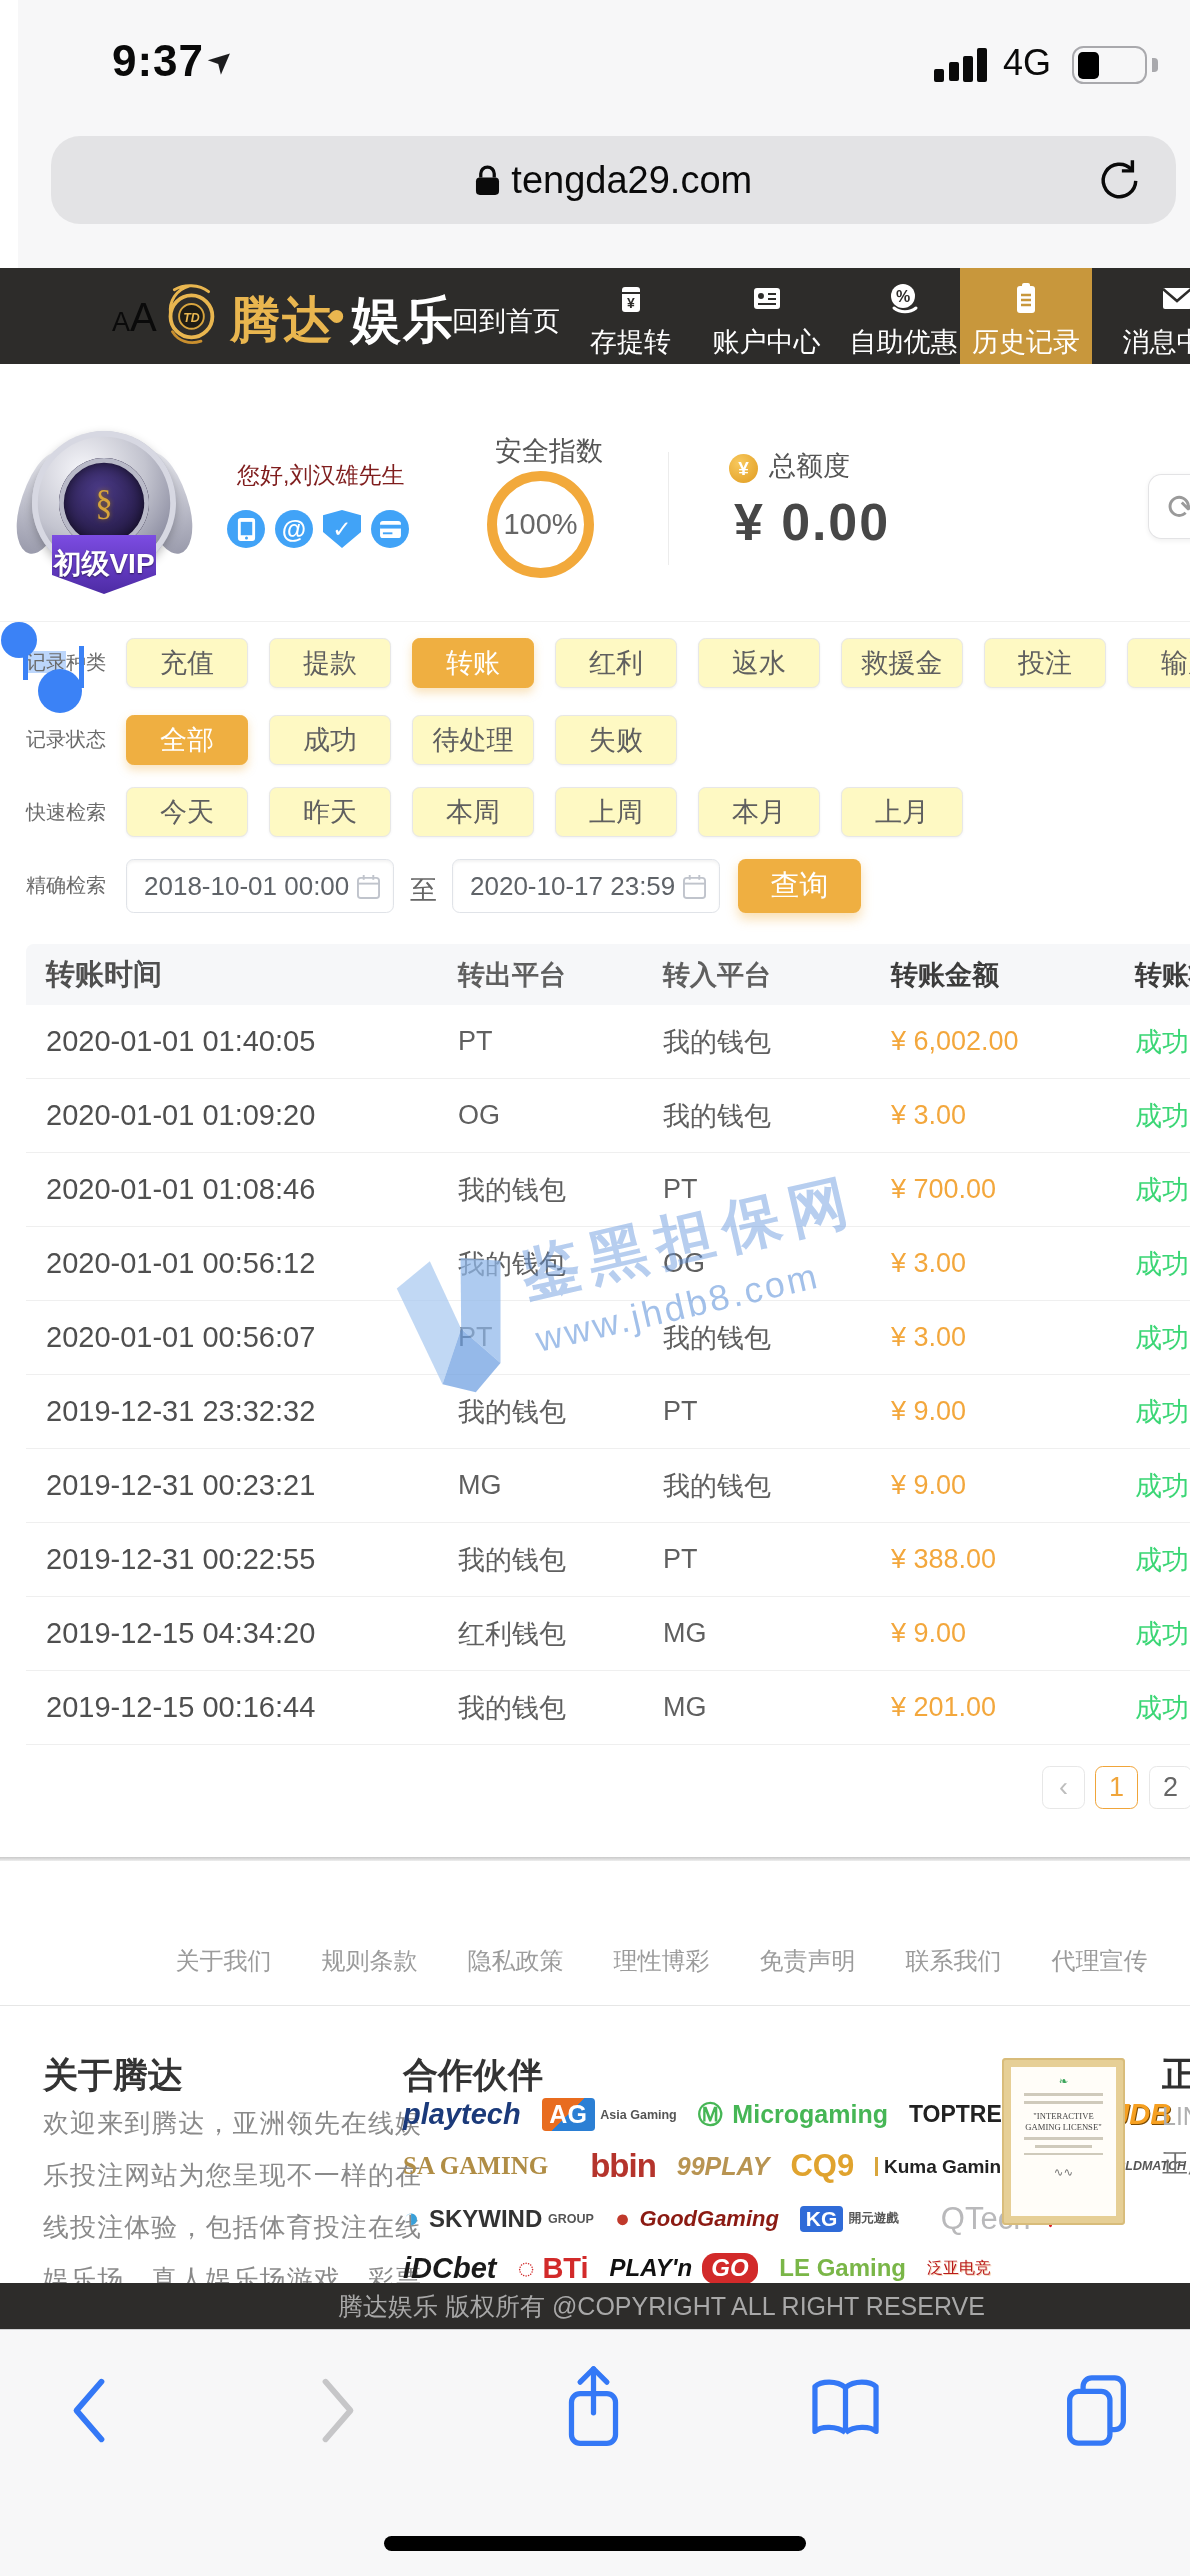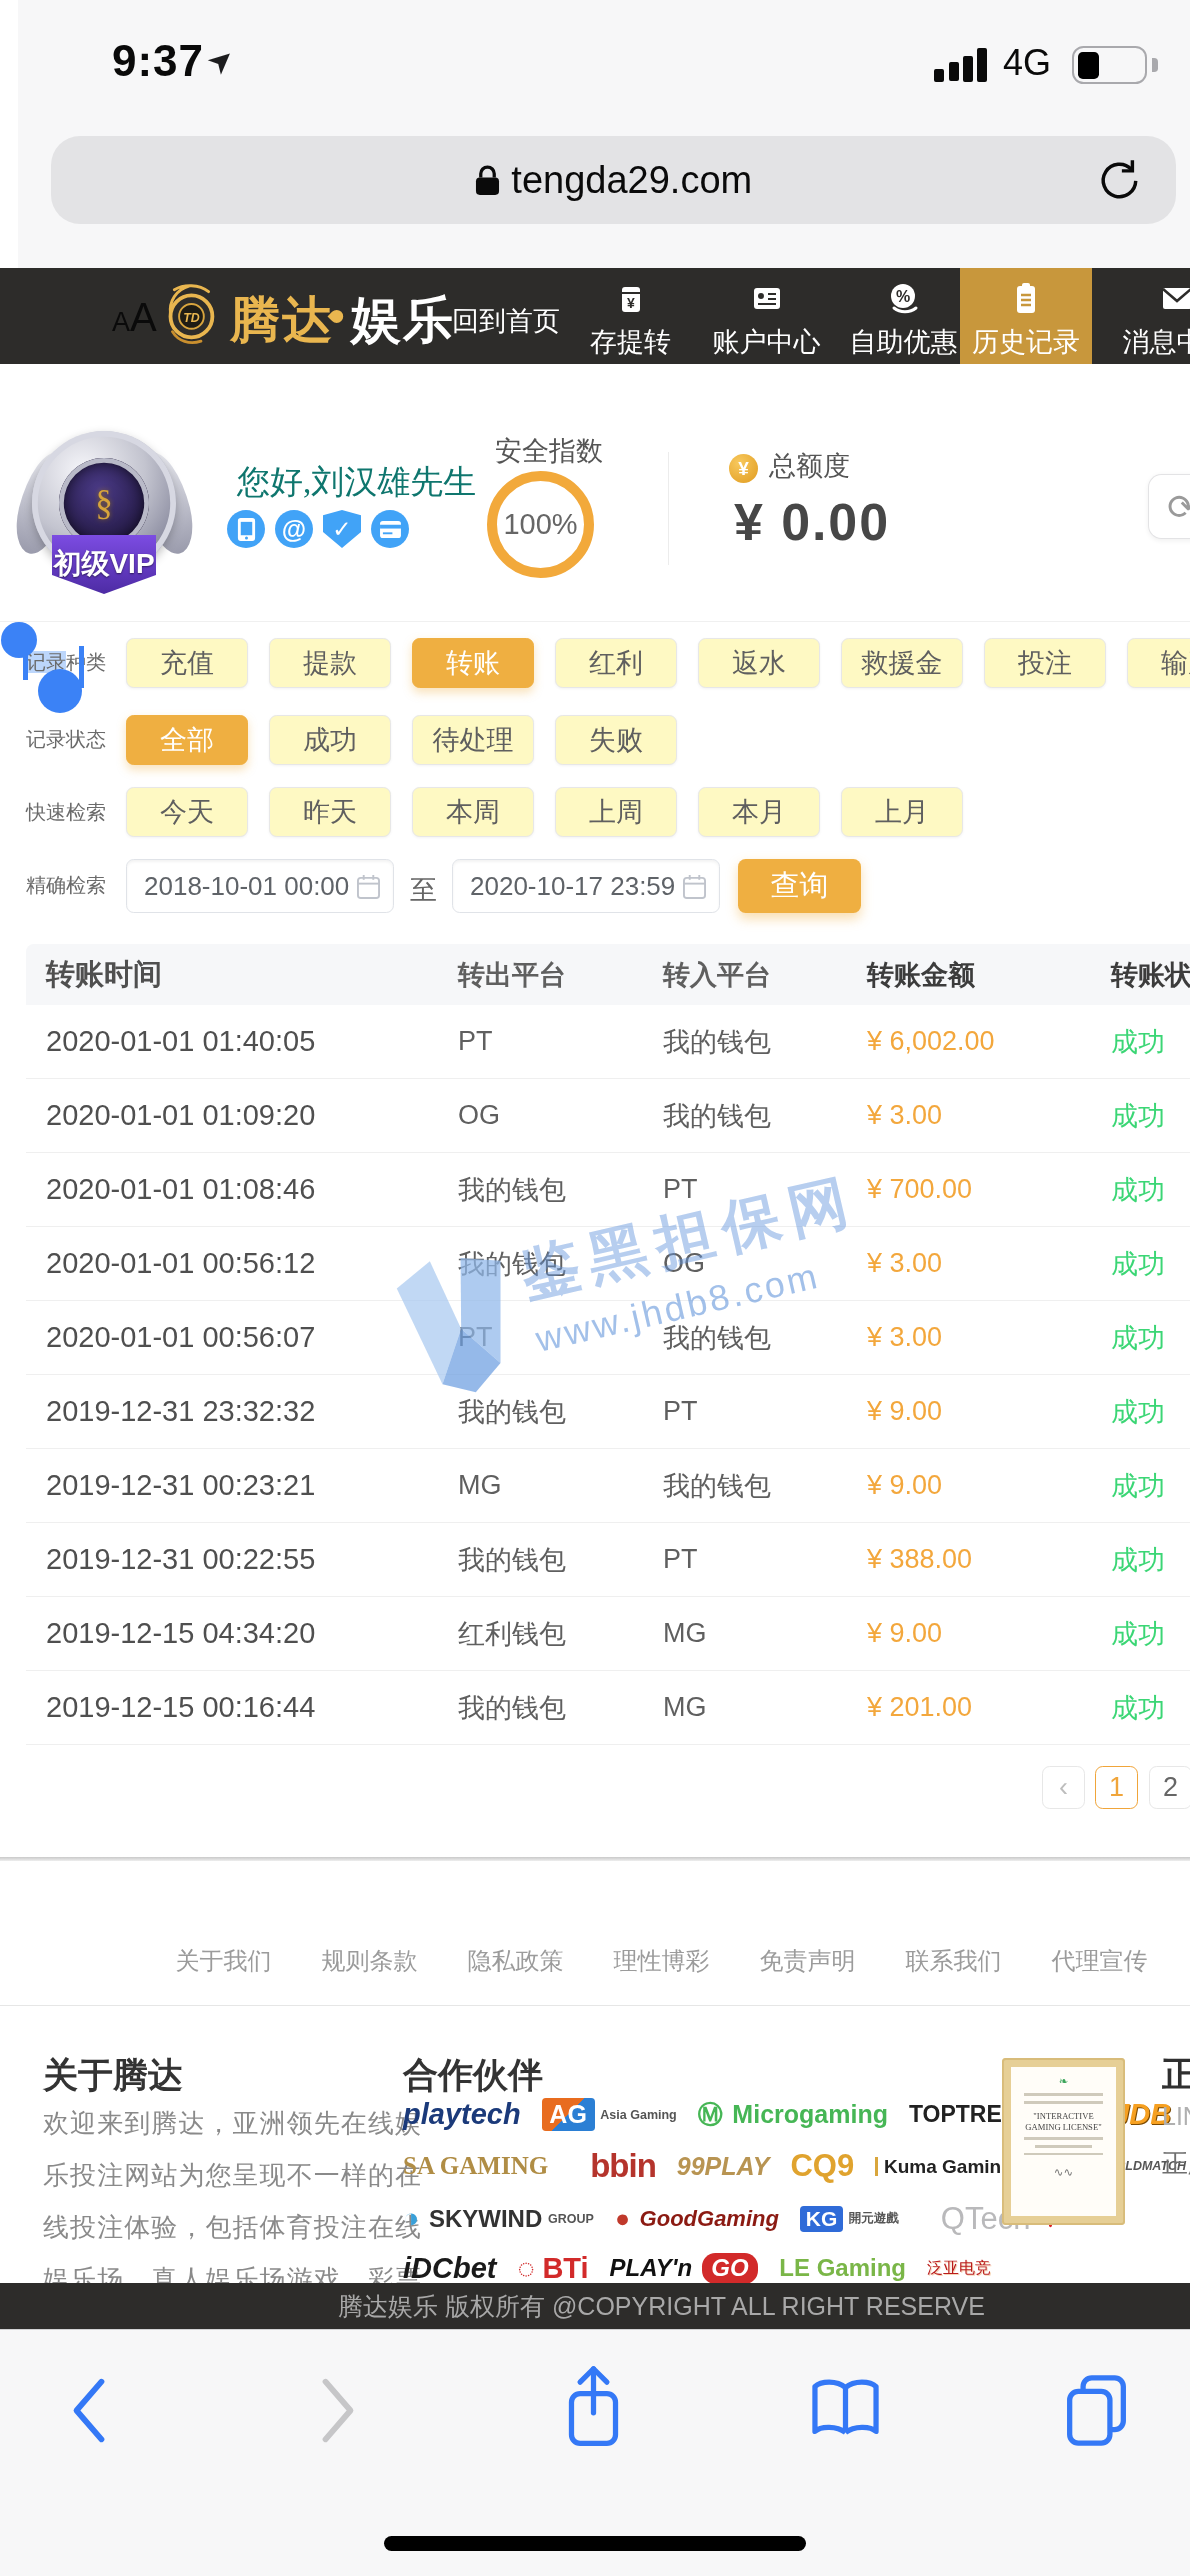--- a/index.html
+++ b/index.html
@@ -40,21 +40,21 @@
   
   .vipbadge{position:absolute;left:32px;top:144px;width:144px;height:182px;}
   .vip-outer{position:absolute;left:0;top:19px;width:144px;height:144px;border-radius:50%;background:radial-gradient(circle at 35% 28%,#f6f6fa,#c3c4cf 45%,#84859a 80%,#6e6f82);box-shadow:0 3.8px 9.6px rgba(0,0,0,.25), inset 0 0 0 5.8px #d7d8e2;}
   .vip-wing{position:absolute;top:38px;width:42px;height:105px;background:linear-gradient(#ecedf3,#9a9bac);border-radius:60% 40% 50% 50%/60% 60% 40% 40%;}
   .vip-wing.l{left:-11.5px;transform:rotate(14deg);}
   .vip-wing.r{right:-11.5px;transform:rotate(-14deg) scaleX(-1);}
   .vip-core{position:absolute;left:27px;top:46px;width:90px;height:90px;border-radius:50%;background:radial-gradient(circle at 45% 35%,#4a3a86,#241a45 70%);box-shadow:inset 0 0 0 4.8px #b9bac8, inset 0 0 17px #000;display:flex;align-items:center;justify-content:center;}
   .vip-dragon{color:#d7a43c;font-size:35px;font-family:"Liberation Serif","DejaVu Serif",serif;text-shadow:0 0 5.8px #8a6a1e;}
   .vip-ribbon{position:absolute;left:20px;top:123px;width:104px;height:59px;background:linear-gradient(180deg,#7c4ce2,#4d2ba4);clip-path:polygon(0 0,100% 0,100% 68%,50% 100%,0 68%);display:flex;align-items:flex-start;justify-content:center;box-shadow:0 2.9px 5.8px rgba(0,0,0,.3);}
   .vip-ribbon span{color:#fff;font-size:28px;margin-top:9.6px;text-shadow:0 1px 1.9px rgba(0,0,0,.5);font-weight:bold;}
-  .greeting{position:absolute;left:237px;top:192px;font-size:33px;color:#0f766e;font-family:Liberation Serif, serif;}
+  .greeting{position:absolute;left:237px;top:192px;font-size:23px;color:#7f1d1d;}
   .cicon{position:absolute;top:242px;width:38px;height:38px;border-radius:50%;background:#41a3f7;display:flex;align-items:center;justify-content:center;color:#fff;}
   .cicon.shield{border-radius:0;background:#41a3f7;clip-path:polygon(50% 0,100% 14%,100% 58%,50% 100%,0 58%,0 14%);}
   .sec-label{position:absolute;left:495px;top:165px;font-size:27px;color:#555;}
   .sec-ring{position:absolute;left:487px;top:203px;width:107px;height:107px;border:10.5px solid #f2a93b;border-radius:50%;display:flex;align-items:center;justify-content:center;}
   .sec-ring span{font-size:29px;color:#666;}
   .vdiv{position:absolute;left:668px;top:184px;width:1px;height:113px;background:#ececec;}
   .coin{position:absolute;left:729px;top:186px;width:29px;height:29px;border-radius:50%;background:radial-gradient(circle at 35% 30%,#f8c95e,#e09b1f);color:#fff;font-size:19px;font-weight:bold;display:flex;align-items:center;justify-content:center;}
   .bal-label{position:absolute;left:769px;top:180px;font-size:27px;color:#555;}
   .bal-value{position:absolute;left:734px;top:224px;font-size:52px;font-weight:bold;color:#474747;letter-spacing:1.9px;}
   .refresh-pill{position:absolute;left:1148px;top:206px;width:67px;height:65px;background:#fff;border:1.9px solid #e3e3e5;border-right:none;border-radius:13.4px 0 0 13.4px;display:flex;align-items:center;justify-content:center;color:#9a9a9a;font-size:35px;box-shadow:0 1.9px 5.8px rgba(0,0,0,.06);}
@@ -74,21 +74,21 @@
   .zhi{position:absolute;left:410px;top:604px;font-size:27px;color:#666;}
   .search-btn{position:absolute;left:738px;top:591px;width:123px;height:54px;background:#efaf41;border-radius:7.7px;color:#fff;font-size:29px;display:flex;align-items:center;justify-content:center;box-shadow:0 5.8px 11.5px rgba(239,175,65,.4);}
 
   
   .thead{position:absolute;left:26px;top:676px;width:1271px;height:61px;background:#f6f7f9;border-radius:7.7px 7.7px 0 0;display:flex;align-items:center;padding-left:20px;font-size:27px;font-weight:bold;color:#3c3c3c;}
   #table-rows{position:absolute;left:26px;top:737px;width:1271px;}
   .trow{height:74px;display:flex;align-items:center;padding-left:20px;border-bottom:1px solid #efefef;}
   .c0{width:412px;font-size:29px;color:#4f4f4f;}
   .c1{width:205px;font-size:27px;color:#5f5f5f;}
   .c2{width:204px;font-size:27px;color:#5f5f5f;}
-  .c3{width:244px;font-size:27px;color:#f3a73c;}
+  .c3{width:244px;font-size:27px;color:#f3a73c;margin-left:24px;}
   .c4{flex:1;font-size:27px;color:#3bd675;}
   .pagebtn{position:absolute;top:1498px;width:43px;height:43px;background:#fff;border:1.9px solid #e7e7e7;border-radius:7.7px;display:flex;align-items:center;justify-content:center;font-size:27px;color:#666;}
   .pagebtn.prev{color:#bdbdbd;}
   .pagebtn.cur{border-color:#f0a53a;color:#f0a53a;}
 
   
   .watermark{position:absolute;left:398px;top:944px;display:flex;align-items:flex-start;transform:rotate(-13deg);opacity:.85;pointer-events:none;z-index:6;}
   .wm-texts{margin-left:13.4px;}
   .wm1{font-size:59px;font-weight:bold;letter-spacing:9.6px;color:rgba(100,150,220,.55);}
   .wm2{font-size:36px;color:rgba(100,150,220,.7);margin-top:3.8px;letter-spacing:2.9px;}

